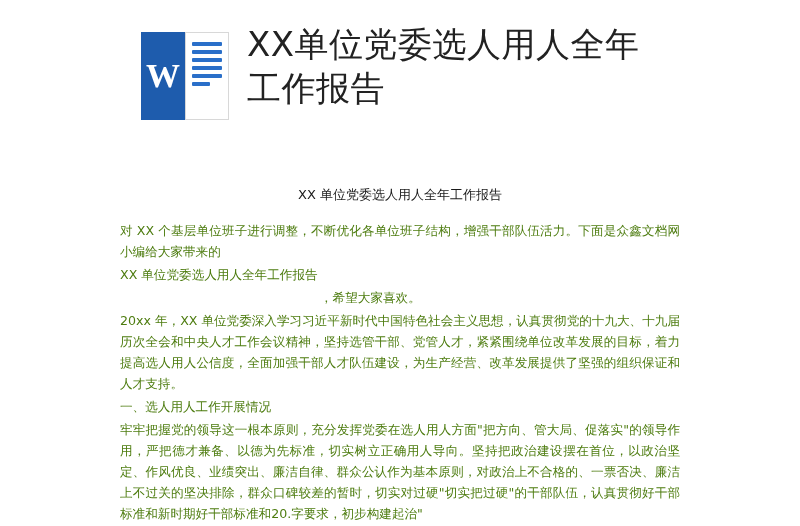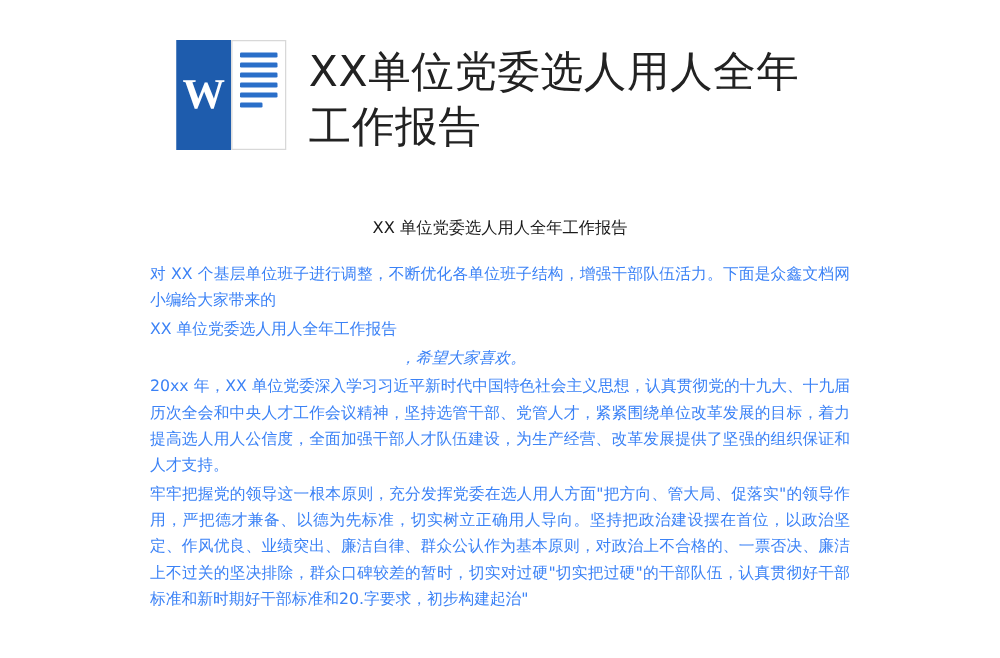--- a/index.html
+++ b/index.html
@@ -73,55 +73,55 @@
     height: 4px;
     background: #2a6fc9;
     margin-bottom: 4px;
     border-radius: 1px;
   }
   .word-icon .panel-right i.short { width: 60%; }
 
   .header-title {
     position: absolute;
     left: 247px;
-    top: 36px;
+    top: 22px;
     width: 420px;
     font-size: 34px;
     line-height: 44px;
     color: #222222;
     font-family: "DejaVu Sans", sans-serif;
     letter-spacing: 0.5px;
   }
 
   
   .doc {
     position: absolute;
     left: 120px;
-    top: 140px;
+    top: 152px;
     width: 560px;
     height: 374px;
     background: #ffffff;
     overflow: hidden;
     font-family: "DejaVu Sans", sans-serif;
   }
   .doc-title {
     text-align: center;
     font-size: 13px;
     line-height: 22px;
     color: #1a1a1a;
     margin: 32px 0 14px 0;
   }
   .doc p {
     margin: 0 0 2px 0;
     font-size: 12.6px;
     line-height: 21px;
-    color: #3b82f6;
+    color: #4d7c0f;
     text-align: justify;
   }
-  .doc p.right { text-align: left; padding-left: 200px; font-style: italic; }
+  .doc p.right { text-align: left; padding-left: 200px; }
 </style>
 </head>
 <body>
 
 <div class="page">
 
   <div class="header">
     <div class="word-icon">
       <div class="panel-left">
         <span>W</span>
@@ -137,16 +137,17 @@
     </div>
     <div class="header-title">XX单位党委选人用人全年工作报告</div>
   </div>
 
   <div class="doc">
     <div class="doc-title">XX 单位党委选人用人全年工作报告</div>
     <p>对 XX 个基层单位班子进行调整，不断优化各单位班子结构，增强干部队伍活力。下面是众鑫文档网小编给大家带来的</p>
     <p>XX 单位党委选人用人全年工作报告</p>
     <p class="right">，希望大家喜欢。</p>
     <p>20xx 年，XX 单位党委深入学习习近平新时代中国特色社会主义思想，认真贯彻党的十九大、十九届历次全会和中央人才工作会议精神，坚持选管干部、党管人才，紧紧围绕单位改革发展的目标，着力提高选人用人公信度，全面加强干部人才队伍建设，为生产经营、改革发展提供了坚强的组织保证和人才支持。</p>
+    <p>一、选人用人工作开展情况</p>
     <p>牢牢把握党的领导这一根本原则，充分发挥党委在选人用人方面"把方向、管大局、促落实"的领导作用，严把德才兼备、以德为先标准，切实树立正确用人导向。坚持把政治建设摆在首位，以政治坚定、作风优良、业绩突出、廉洁自律、群众公认作为基本原则，对政治上不合格的、一票否决、廉洁上不过关的坚决排除，群众口碑较差的暂时，切实对过硬"切实把过硬"的干部队伍，认真贯彻好干部标准和新时期好干部标准和20.字要求，初步构建起治"</p>
   </div>
 
 </div>
 
 </body></html>

